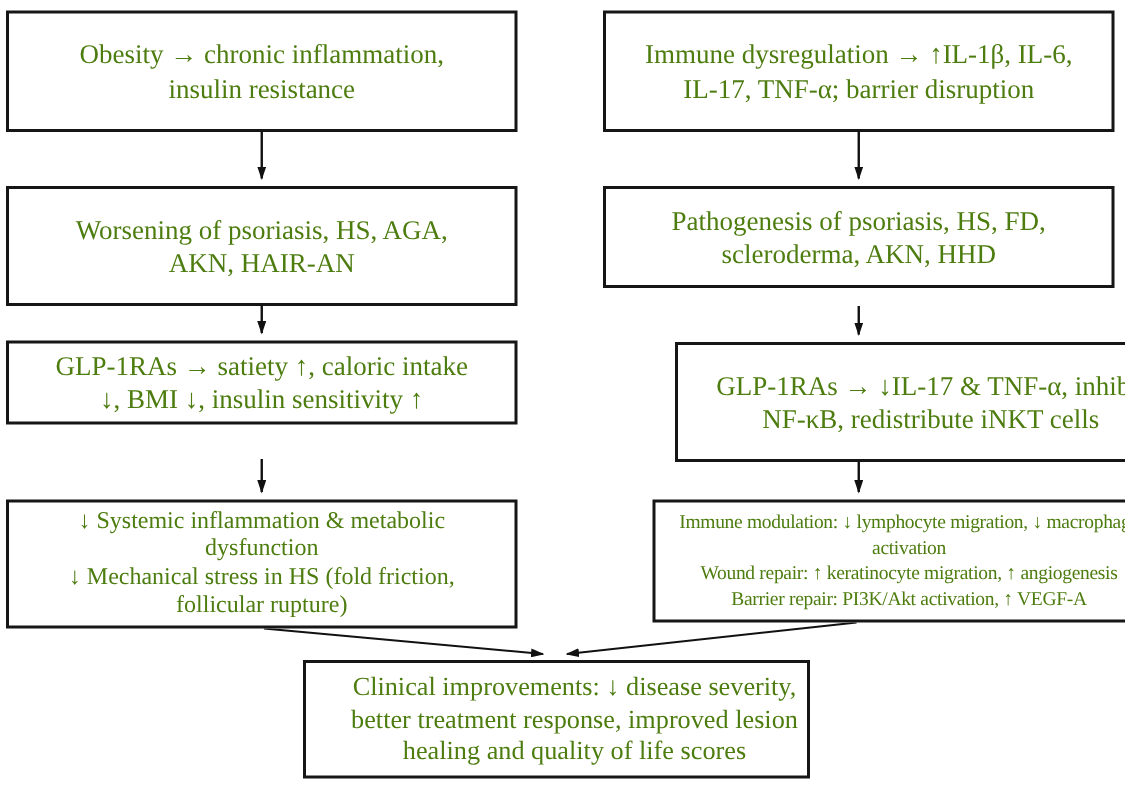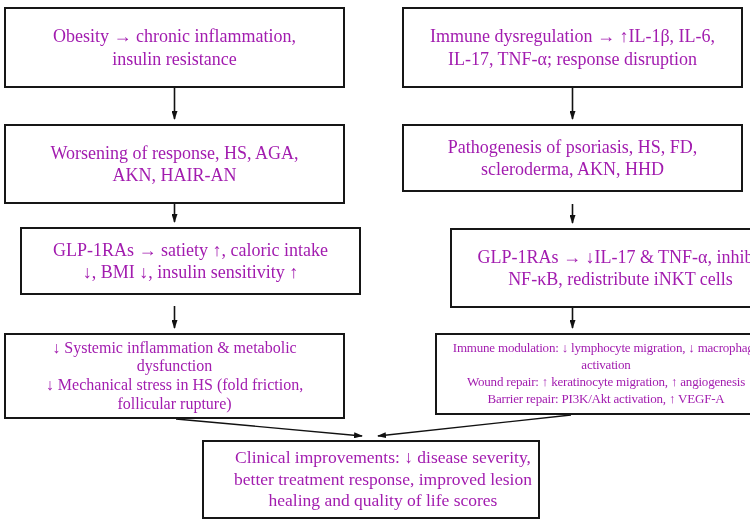--- a/index.html
+++ b/index.html
@@ -6,21 +6,21 @@
     margin: 0;
     padding: 0;
     background: #ffffff;
   }
   .canvas {
     position: relative;
     width: 750px;
     height: 528px;
     background: #ffffff;
     font-family: "Liberation Serif", serif;
-    color: #a21caf;
+    color: #4d7c0f;
     overflow: hidden;
   }
   .arrows {
     position: absolute;
     left: 0;
     top: 0;
     width: 750px;
     height: 528px;
     pointer-events: none;
   }
@@ -44,21 +44,21 @@
     letter-spacing: -0.2px;
     padding: 1px 3px;
     margin-left: 33px;
   }
   .box.tight {
     font-size: 16px;
     line-height: 1.16;
   }
   #bx-l1 { left: 4px;   top: 7px;   width: 341px; height: 81px; }
   #bx-l2 { left: 4px;   top: 124px; width: 341px; height: 80px; }
-  #bx-l3 { left: 20px;   top: 227px; width: 341px; height: 68px; }
+  #bx-l3 { left: 4px;   top: 227px; width: 341px; height: 56px; }
   #bx-l4 { left: 4px;   top: 333px; width: 341px; height: 86px; }
   #bx-r1 { left: 402px; top: 7px;   width: 341px; height: 81px; }
   #bx-r2 { left: 402px; top: 124px; width: 341px; height: 68px; }
   #bx-r3 { left: 402px; top: 228px; width: 341px; height: 80px; margin-left: 48px; }
   #bx-r4 { left: 402px; top: 333px; width: 342px; height: 82px; }
   #bx-bottom { left: 202px; top: 440px; width: 338px; height: 79px; font-size: 17.5px; padding-left: 30px; }
 </style>
 </head>
 <body>
 
@@ -76,33 +76,33 @@
     <line x1="572.5" y1="88" x2="572.5" y2="119" stroke="#111111" stroke-width="1.6" marker-end="url(#ah)"></line>
     <line x1="572.5" y1="204" x2="572.5" y2="223" stroke="#111111" stroke-width="1.6" marker-end="url(#ah)"></line>
     <line x1="572.5" y1="308" x2="572.5" y2="328" stroke="#111111" stroke-width="1.6" marker-end="url(#ah)"></line>
     <line x1="176" y1="419" x2="362" y2="436" stroke="#111111" stroke-width="1.4" marker-end="url(#ah)"></line>
     <line x1="571" y1="415" x2="378" y2="436" stroke="#111111" stroke-width="1.4" marker-end="url(#ah)"></line>
   </svg>
 
   <div class="box" id="bx-l1">Obesity → chronic inflammation,
 insulin resistance</div>
 
-  <div class="box" id="bx-l2">Worsening of response, HS, AGA,
+  <div class="box" id="bx-l2">Worsening of psoriasis, HS, AGA,
 AKN, HAIR-AN</div>
 
   <div class="box" id="bx-l3">GLP-1RAs → satiety ↑, caloric intake
 ↓, BMI ↓, insulin sensitivity ↑</div>
 
   <div class="box tight" id="bx-l4">↓ Systemic inflammation &amp; metabolic
 dysfunction
 ↓ Mechanical stress in HS (fold friction,
 follicular rupture)</div>
 
   <div class="box" id="bx-r1">Immune dysregulation → ↑IL-1β, IL-6,
-IL-17, TNF-α; response disruption</div>
+IL-17, TNF-α; barrier disruption</div>
 
   <div class="box" id="bx-r2">Pathogenesis of psoriasis, HS, FD,
 scleroderma, AKN, HHD</div>
 
   <div class="box" id="bx-r3">GLP-1RAs → ↓IL-17 &amp; TNF-α, inhibit
 NF-κB, redistribute iNKT cells</div>
 
   <div class="box small" id="bx-r4">Immune modulation: ↓ lymphocyte migration, ↓ macrophage
 activation
 Wound repair: ↑ keratinocyte migration, ↑ angiogenesis

